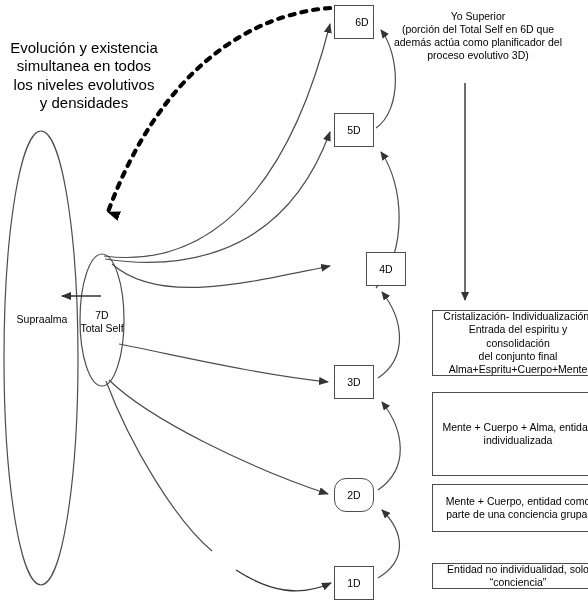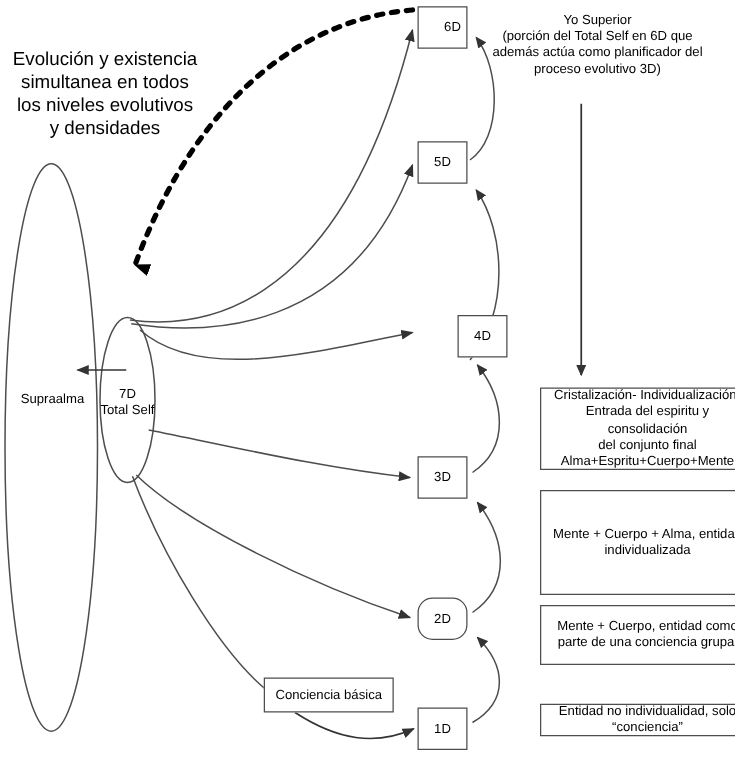--- a/index.html
+++ b/index.html
@@ -156,21 +156,20 @@
   <div class="txt totalself-label">7D
 Total Self</div>
 
   <div class="dbox" style="left:334px; top:5px;padding-left:16px;">6D</div>
   <div class="dbox" style="left:334px; top:113px;">5D</div>
   <div class="dbox" style="left:322px; top:252px;margin-left:44px;">4D</div>
   <div class="dbox" style="left:334px; top:365px;">3D</div>
   <div class="dbox" style="left:334px; top:478px;border-radius:12px;">2D</div>
   <div class="dbox" style="left:334px; top:566px;">1D</div>
 
-  <div class="cbox" style="left:211px; top:542px; width:104px; height:28px;">Conciencia básica</div>
 
   <div class="rbox" style="left:411px; top:310px; width:172px; height:66px;">Cristalización- Individualización-
 Entrada del espiritu y consolidación
 del conjunto final
 Alma+Espritu+Cuerpo+Mente</div>
   <div class="rbox" style="left:411px; top:392px; width:172px; height:84px;">Mente + Cuerpo + Alma, entidad
 individualizada</div>
   <div class="rbox" style="left:411px; top:484px; width:172px; height:48px;">Mente + Cuerpo, entidad como
 parte de una conciencia grupal</div>
   <div class="rbox" style="left:411px; top:563px; width:172px; height:26px;">Entidad no individualidad, solo

